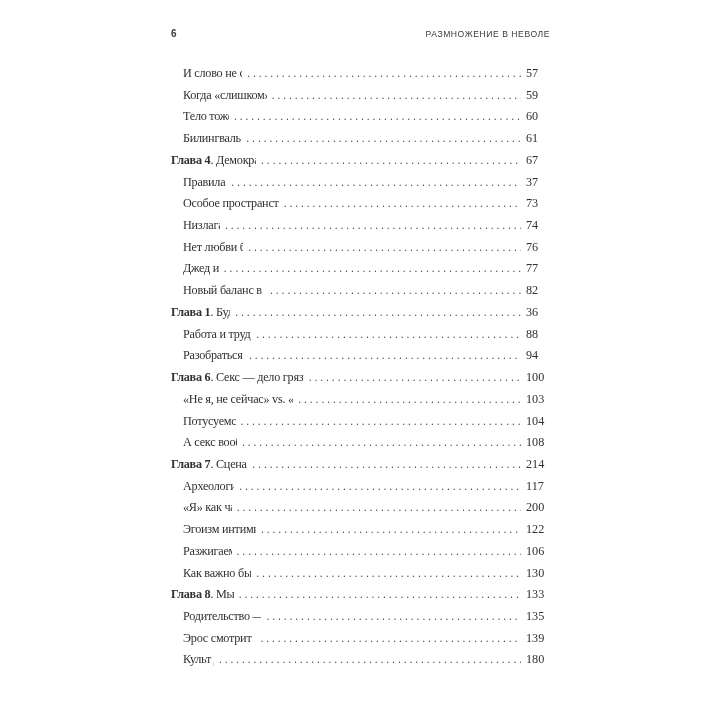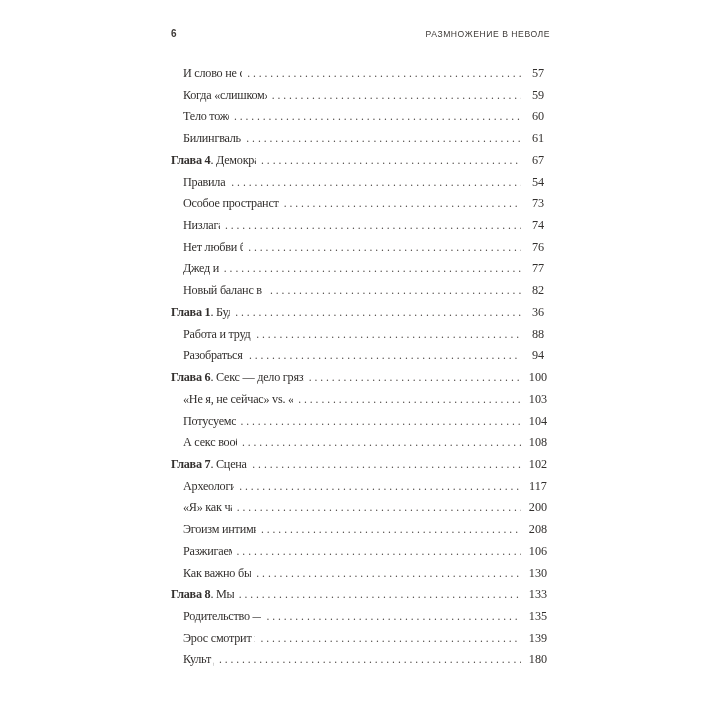--- a/index.html
+++ b/index.html
@@ -71,21 +71,21 @@
     color: #56514d;
   }
   .leader::after {
     content: "...................................................................................................";
     letter-spacing: 2.9px;
     font-size: 11.5px;
   }
   .pagenum {
     flex: 0 0 auto;
     min-width: 24px;
-    text-align: center;
+    text-align: left;
     letter-spacing: 0;
   }
 </style>
 </head>
 <body>
 
 <div class="sheet">
 
   <header class="running-head">
     <span class="folio">6</span>
@@ -114,21 +114,21 @@
         <span class="pagenum">61</span>
       </div>
       <div class="toc-row chapter">
         <span class="toc-title"><b>Глава 4</b><span>. </span><span>Демократия vs. горячий секс</span></span>
         <span class="leader"></span>
         <span class="pagenum">67</span>
       </div>
       <div class="toc-row sub">
         <span class="toc-title">Правила спальни</span>
         <span class="leader"></span>
-        <span class="pagenum">54</span>
+        <span class="pagenum">37</span>
       </div>
       <div class="toc-row sub">
         <span class="toc-title">Особое пространство эротических отношений</span>
         <span class="leader"></span>
         <span class="pagenum">73</span>
       </div>
       <div class="toc-row sub">
         <span class="toc-title">Низлагая силу</span>
         <span class="leader"></span>
         <span class="pagenum">74</span>
@@ -179,36 +179,36 @@
         <span class="pagenum">104</span>
       </div>
       <div class="toc-row sub">
         <span class="toc-title">А секс вообще важен?</span>
         <span class="leader"></span>
         <span class="pagenum">108</span>
       </div>
       <div class="toc-row chapter">
         <span class="toc-title"><b>Глава 7</b><span>. </span><span>Сценарии эротического</span></span>
         <span class="leader"></span>
-        <span class="pagenum">102</span>
+        <span class="pagenum">214</span>
       </div>
       <div class="toc-row sub">
         <span class="toc-title">Археология желания</span>
         <span class="leader"></span>
         <span class="pagenum">117</span>
       </div>
       <div class="toc-row sub">
         <span class="toc-title">«Я» как часть «мы»</span>
         <span class="leader"></span>
         <span class="pagenum">200</span>
       </div>
       <div class="toc-row sub">
         <span class="toc-title">Эгоизм интимных удовольствий</span>
         <span class="leader"></span>
-        <span class="pagenum">208</span>
+        <span class="pagenum">122</span>
       </div>
       <div class="toc-row sub">
         <span class="toc-title">Разжигаем желание</span>
         <span class="leader"></span>
         <span class="pagenum">106</span>
       </div>
       <div class="toc-row sub">
         <span class="toc-title">Как важно быть эгоистичным</span>
         <span class="leader"></span>
         <span class="pagenum">130</span>

